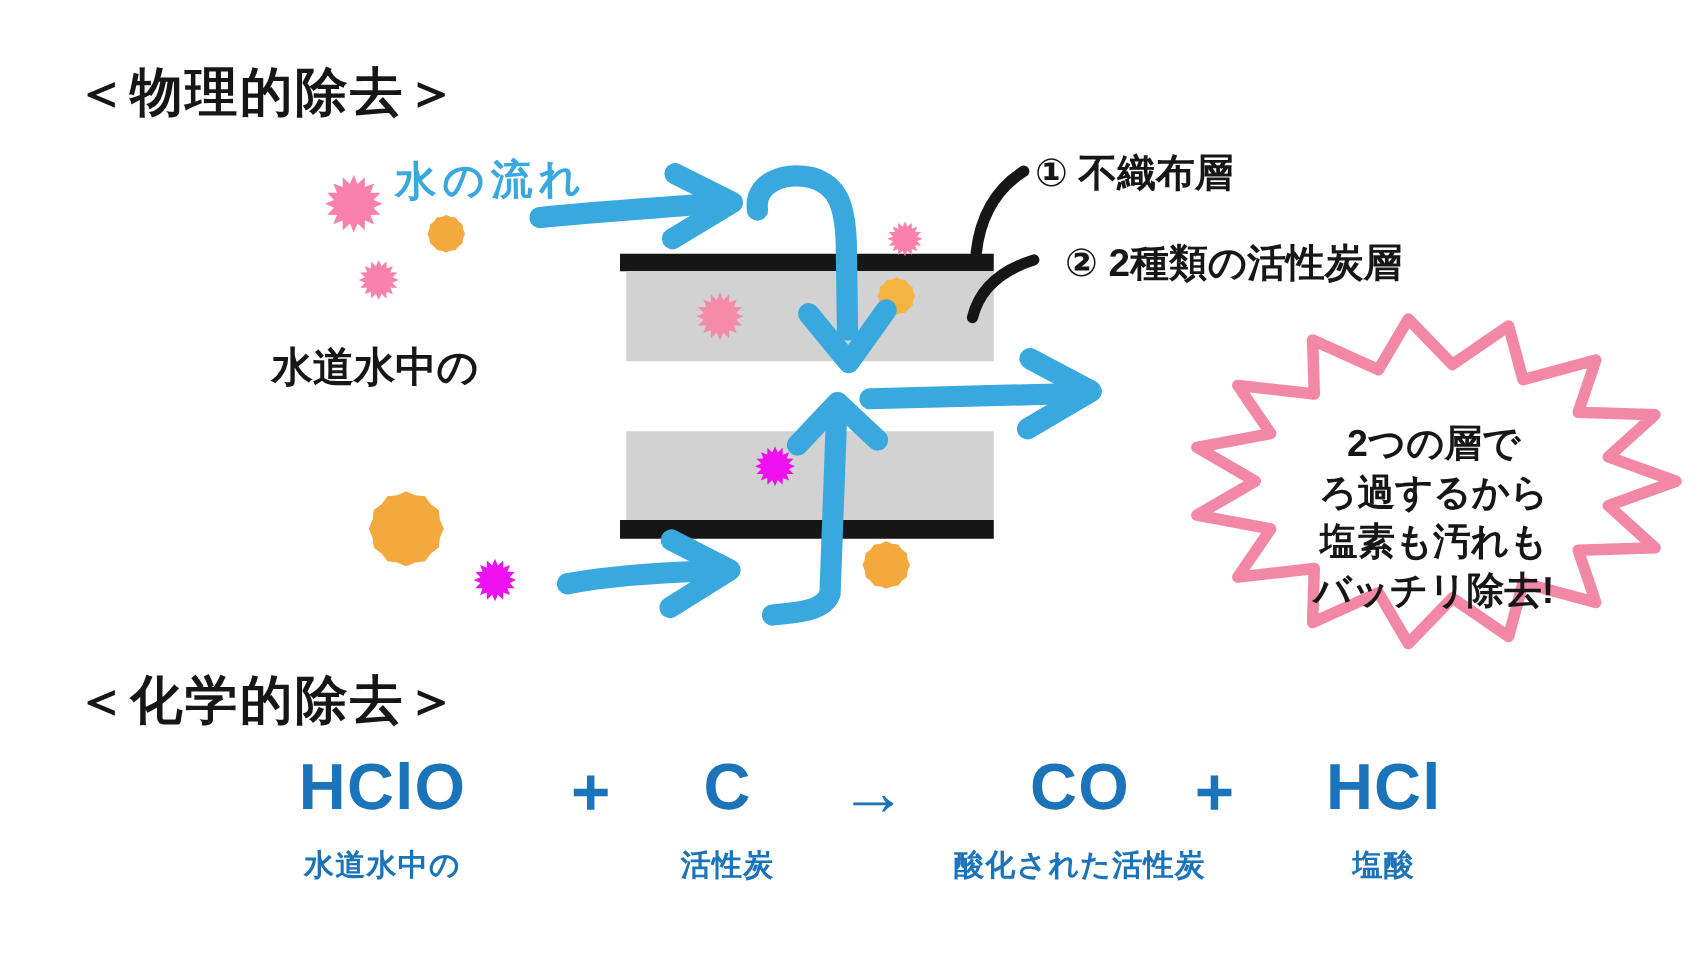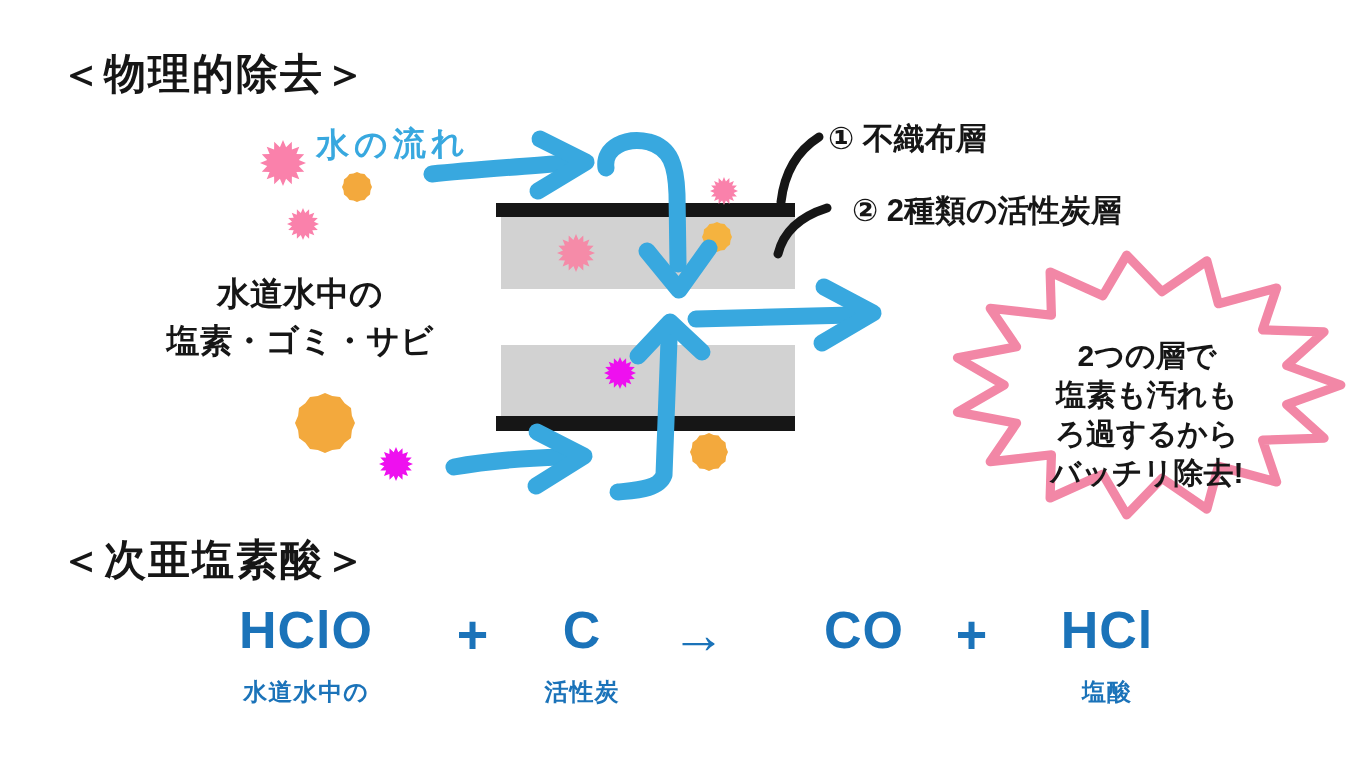--- a/index.html
+++ b/index.html
@@ -106,21 +106,21 @@
     letter-spacing:1px;
   }
 </style>
 </head>
 <body>
 
 <div class="canvas">
 
   <div class="section-title" id="physical-title">＜物理的除去＞</div>
 
-  <div class="section-title" id="chemical-title">＜次亜塩素酸＞</div>
+  <div class="section-title" id="chemical-title">＜化学的除去＞</div>
 
   <div class="flow-label">水の流れ</div>
 
   <svg class="overlay" viewBox="0 0 1366 768">
 
     <rect x="496" y="203" width="299" height="14" fill="var(--ink)"></rect>
     <rect x="501" y="217" width="294" height="72" fill="var(--layer-gray)"></rect>
     <rect x="501" y="345" width="294" height="71" fill="var(--layer-gray)"></rect>
     <rect x="496" y="416" width="299" height="15" fill="var(--ink)"></rect>
 
@@ -154,50 +154,50 @@
       <path d="M 819 137 Q 786 158 781 202"></path>
       <path d="M 827 208 Q 786 221 778 254"></path>
     </g>
   </svg>
 
   <div class="layer-label" id="layer1-label">① 不織布層</div>
   <div class="layer-label" id="layer2-label">② 2種類の活性炭層</div>
 
   <div class="left-caption">
     <div>水道水中の</div>
-    <div>塩素・ゴミ・サビ</div>
   </div>
 
   <svg class="bubble-svg" viewBox="0 0 400 270">
     <polygon points="390,135 336.9,154.1 373.6,187.1 313.3,189.1 327.1,230.1 270,214.7 258.7,256.7 214.6,226.5 180.1,262.3 156.7,222.5 105,245.8 106.3,203.4 46.3,210.2 72.1,172.4 14.2,161.6 60,135 14.2,108.4 72.1,97.6 46.3,59.8 106.3,66.6 105,24.2 156.7,47.5 180.1,7.7 214.6,43.5 258.7,13.3 270,55.3 327.1,39.9 313.3,80.9 373.6,82.9 336.9,115.9"></polygon>
   </svg>
   <div class="bubble-text">
     <div>2つの層で</div>
+    <div>ろ過するから</div>
     <div>塩素も汚れも</div>
-    <div>ろ過するから</div>
     <div>バッチリ除去!</div>
   </div>
 
   <div class="equation">
     <div class="eq-item" style="left:306px">
       <div class="eq-formula">HClO</div>
       <div class="eq-label">水道水中の</div>
     </div>
     <div class="eq-item op" style="left:473px">
       <div class="eq-formula">+</div>
     </div>
     <div class="eq-item" style="left:582px">
       <div class="eq-formula">C</div>
       <div class="eq-label">活性炭</div>
     </div>
     <div class="eq-item op" style="left:699px">
       <div class="eq-formula">→</div>
     </div>
     <div class="eq-item" style="left:864px">
       <div class="eq-formula">CO</div>
+      <div class="eq-label">酸化された活性炭</div>
     </div>
     <div class="eq-item op" style="left:972px">
       <div class="eq-formula">+</div>
     </div>
     <div class="eq-item" style="left:1107px">
       <div class="eq-formula">HCl</div>
       <div class="eq-label">塩酸</div>
     </div>
   </div>
 

